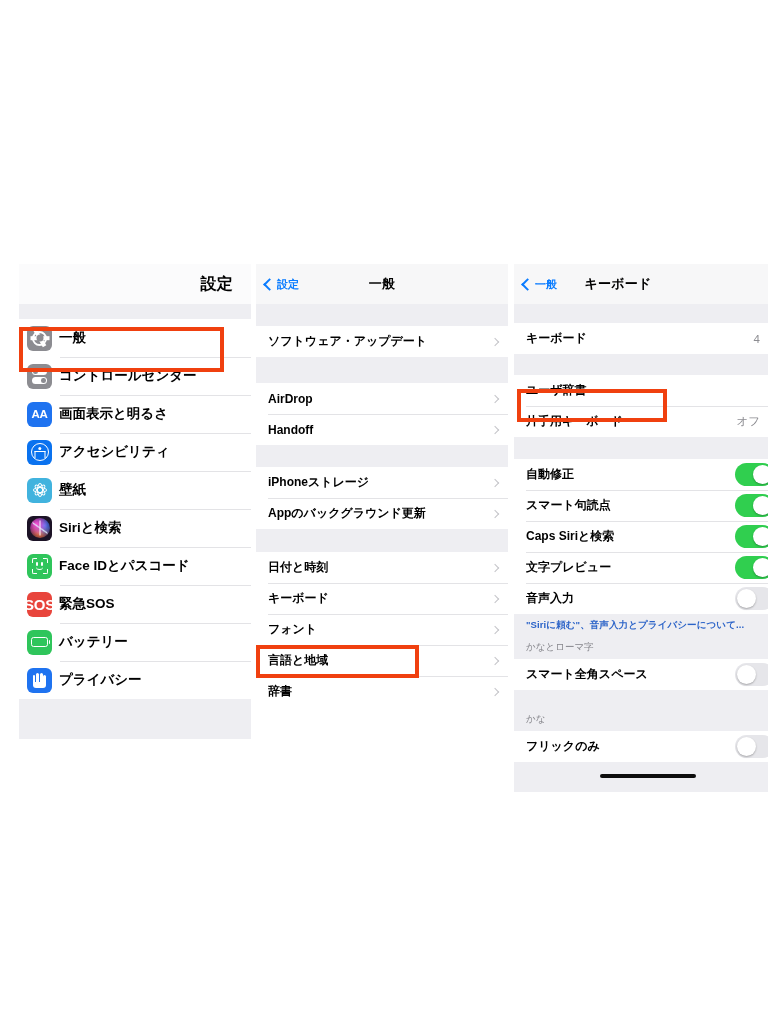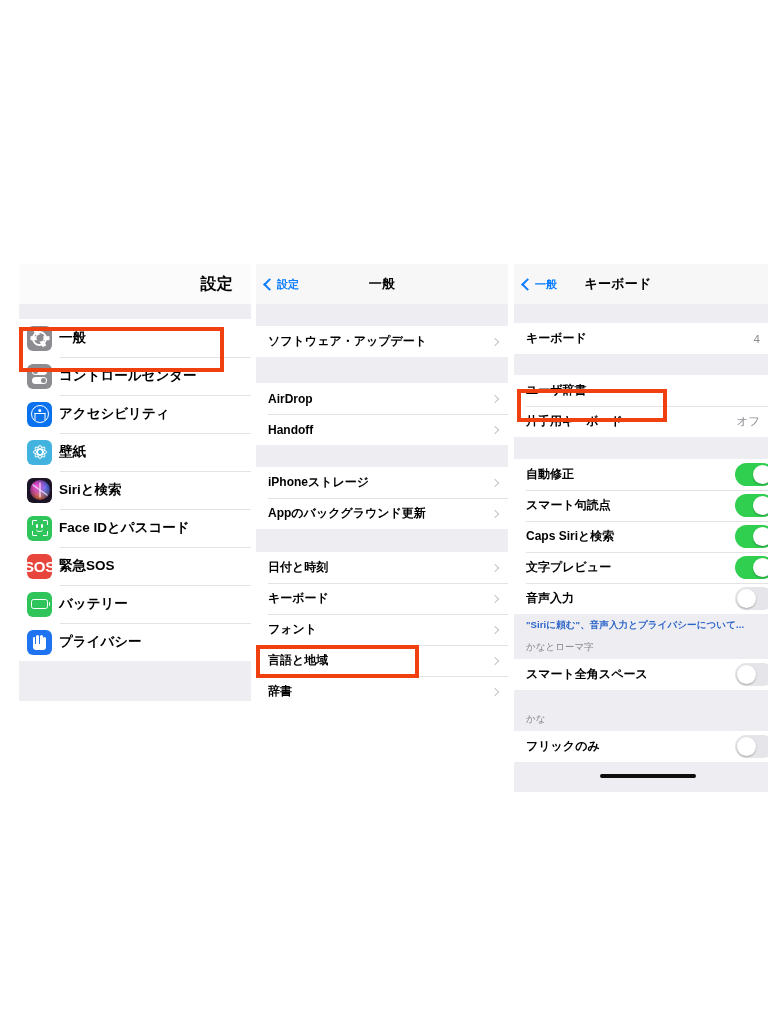--- a/index.html
+++ b/index.html
@@ -398,20 +398,24 @@
           <span class="sw a">
               <i></i>
             </span>
             <span class="sw b">
               <i></i>
             </span>
         </span>
         <span class="row-label">コントロールセンター</span>
       </div>
 
+      <div class="row">
+        <span class="app-icon aa-ico">AA</span>
+        <span class="row-label">画面表示と明るさ</span>
+      </div>
 
       <div class="row">
         <span class="app-icon acc-ico">
           <span class="ring"></span>
         </span>
         <span class="row-label">アクセシビリティ</span>
       </div>
 
       <div class="row">
         <span class="app-icon wp-ico">

